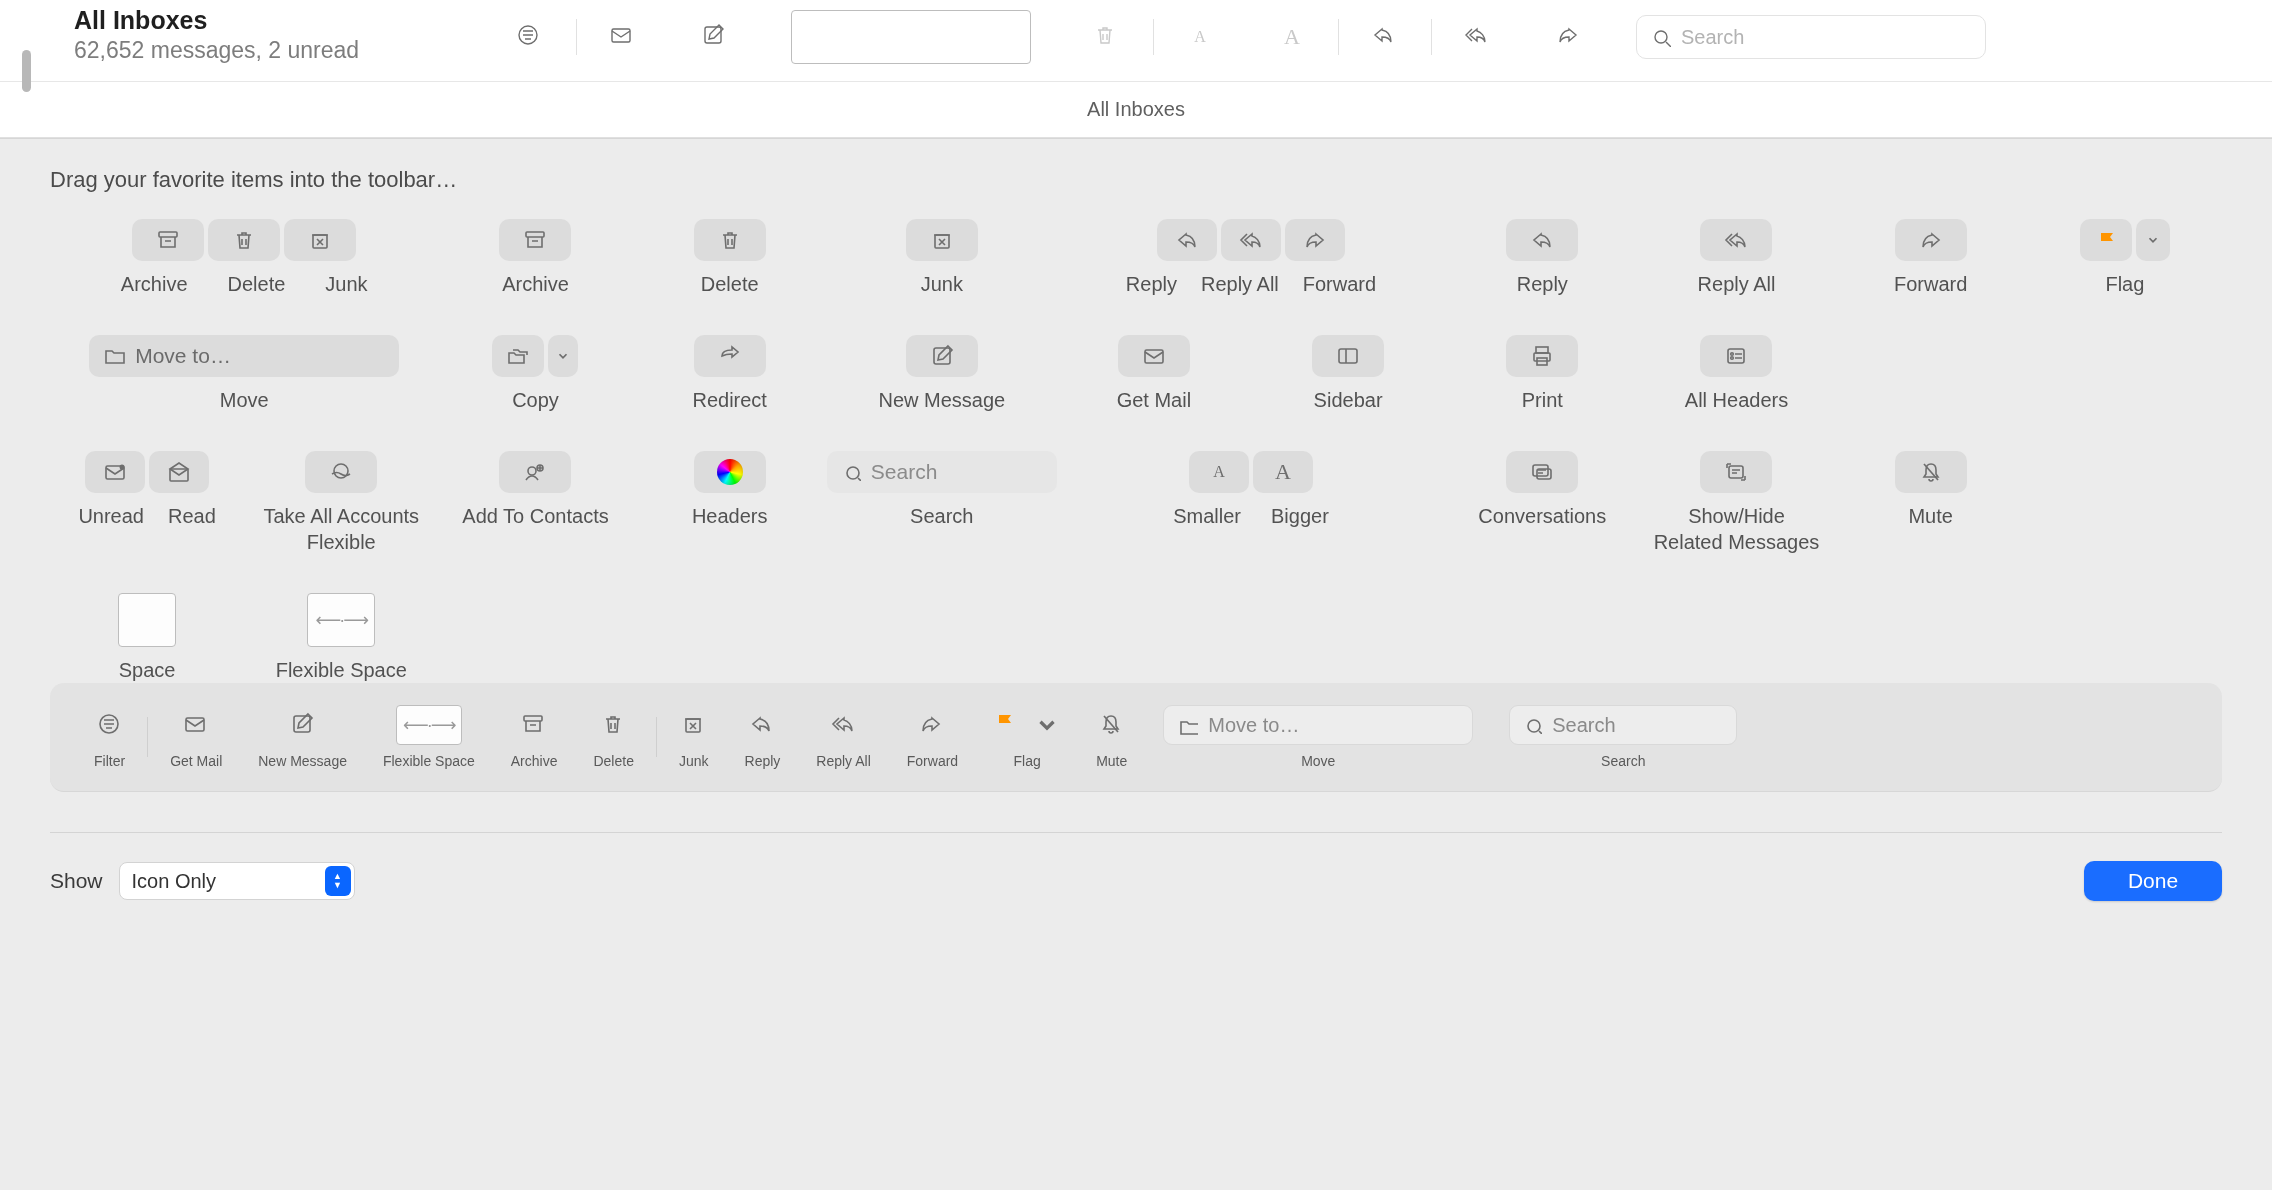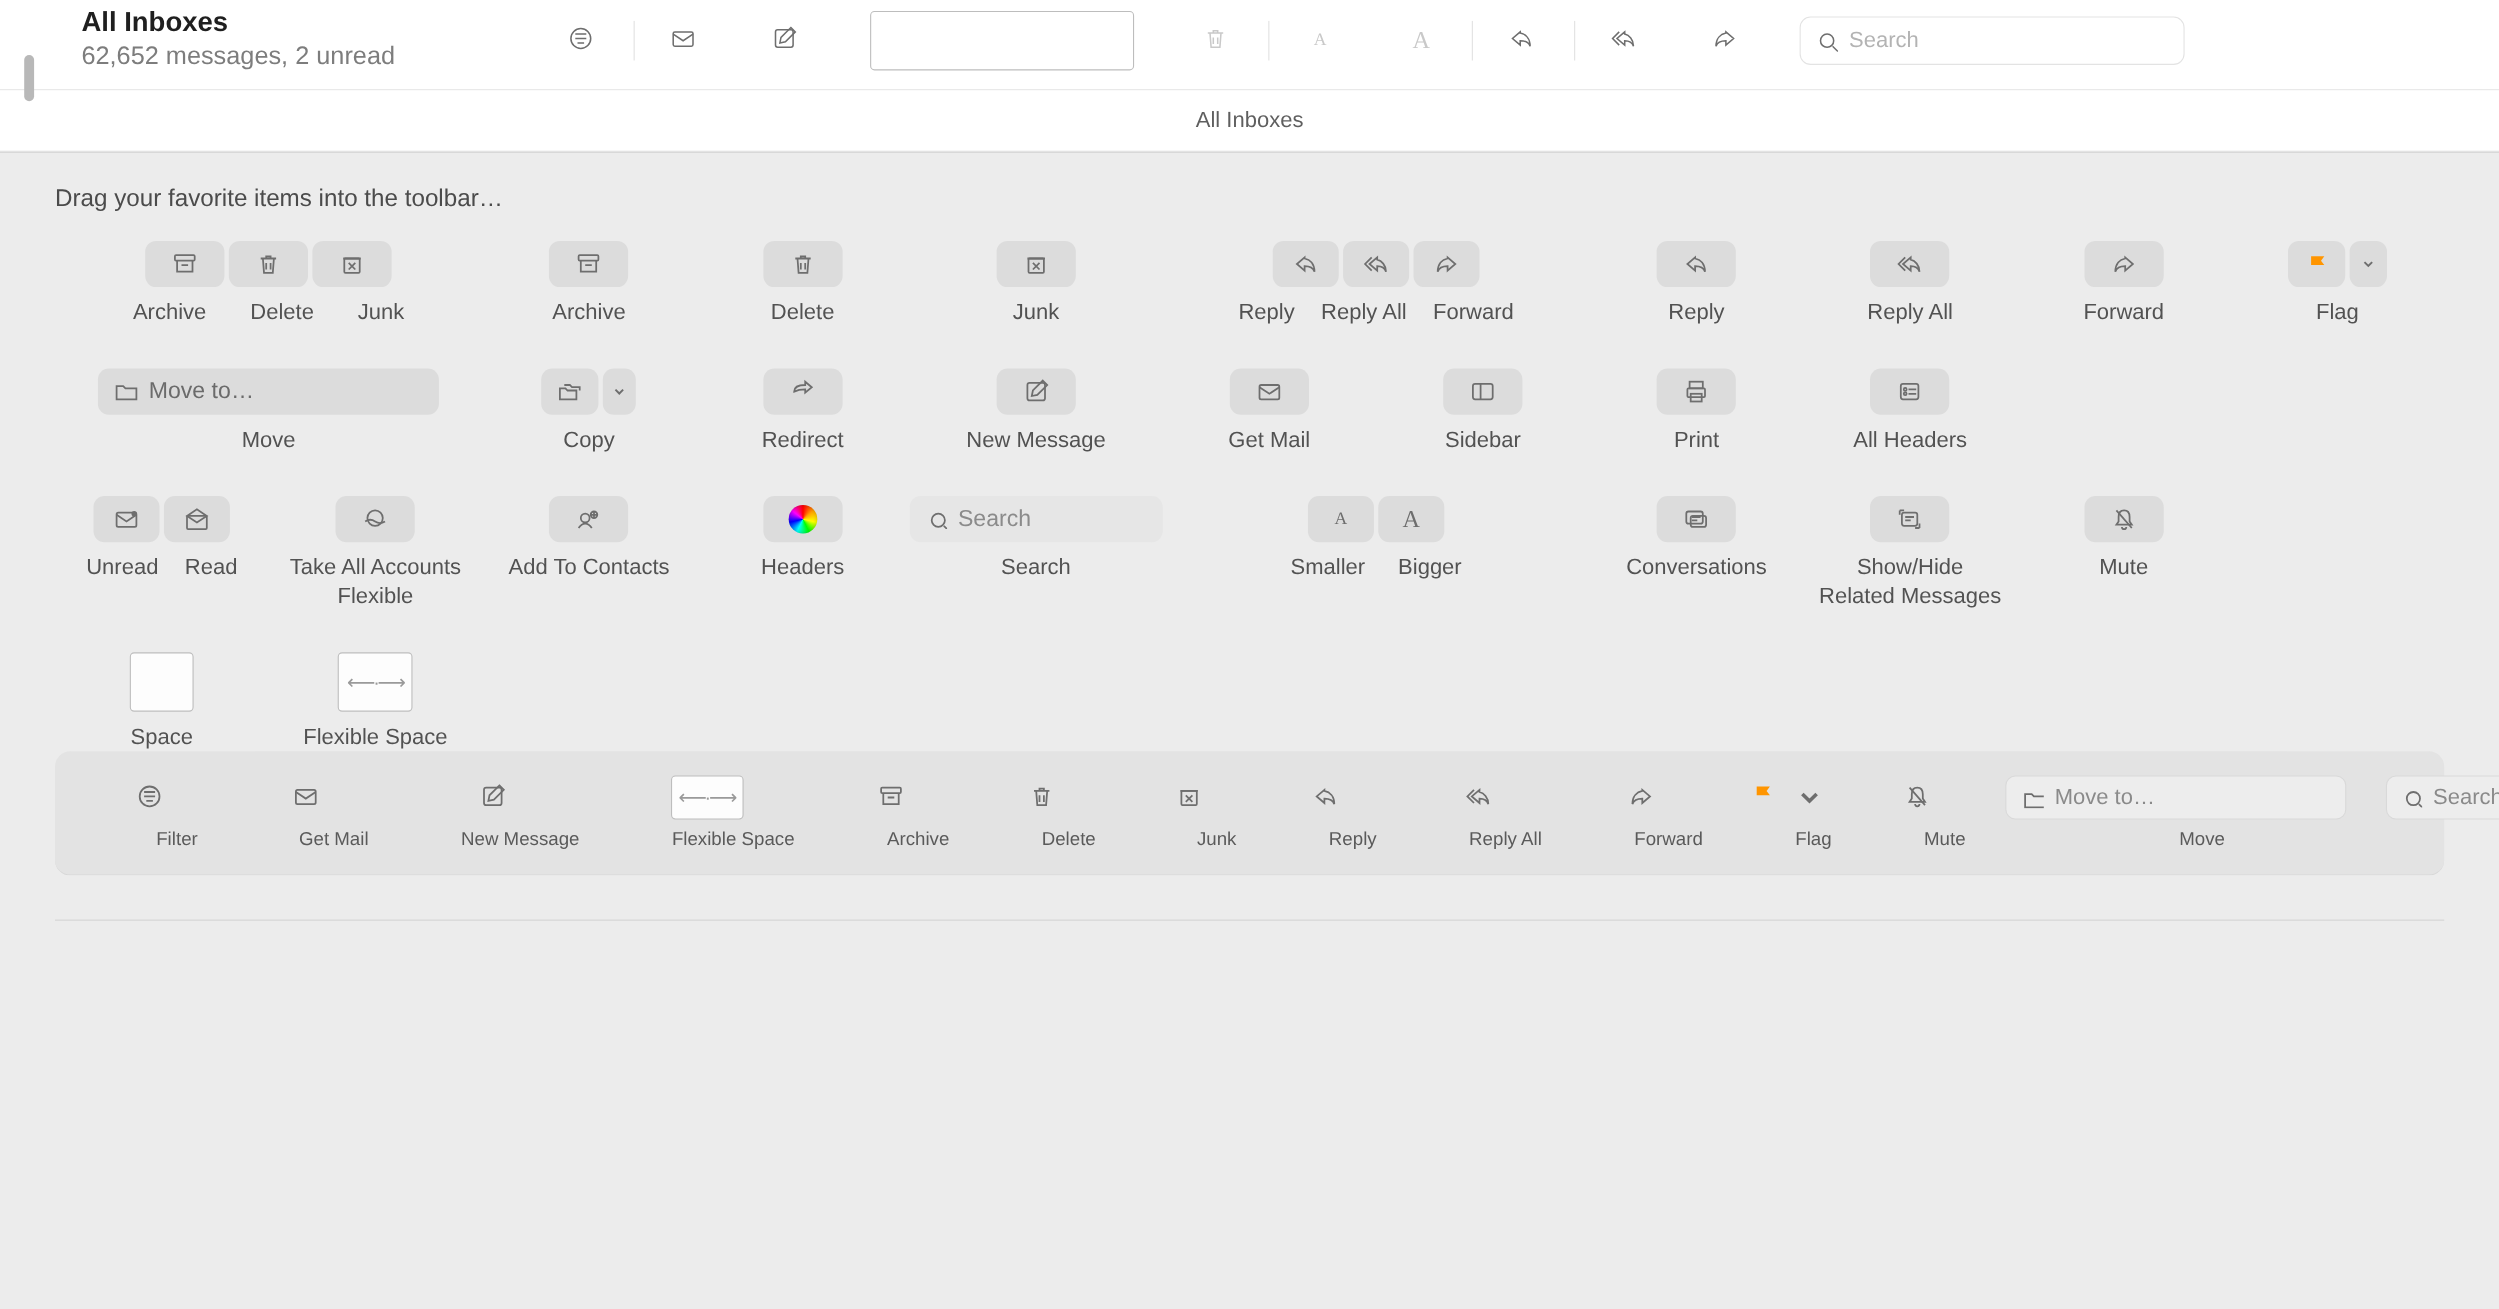--- a/index.html
+++ b/index.html
@@ -219,21 +219,21 @@
     gap: 8px;
     padding: 0 18px;
   }
   .ds-sep {
     width: 1px; height: 40px; background: #cfcfcf; align-self: center; margin: 0 4px;
   }
   .ds-ico {
     height: 40px;
     display: flex; align-items: center; justify-content: center;
   }
-  .ds-label { font-size: 17px; color: #5a5a5a; white-space: nowrap; margin-left: 48px; }
+  .ds-label { font-size: 14px; color: #5a5a5a; white-space: nowrap; }
   .ds-flex-box {
     width: 66px; height: 40px;
     border: 1.5px solid #bdbdbd; background: #fdfdfd; border-radius: 4px;
     display: flex; align-items: center; justify-content: center;
   }
   .ds-move {
     width: 310px; height: 40px;
     background: #ededed;
     border: 1px solid #d9d9d9;
     border-radius: 9px;
@@ -884,13 +884,23 @@
             <use href="#i-search"></use>
           </svg>
         <span>Search</span>
       </div>
       <span class="ds-label">Search</span>
     </div>
   </div>
 
   <div class="strip-hr"></div>
 
+  <div class="sheet-foot">
+    <div class="foot-left">
+      <span class="show-lbl">Show</span>
+      <div class="select-wrap">
+        <span>Icon Only</span>
+        <div class="select-stepper"></div>
+      </div>
+    </div>
+    <button class="done-btn">Done</button>
+  </div>
 </div>
 
 </body></html>

